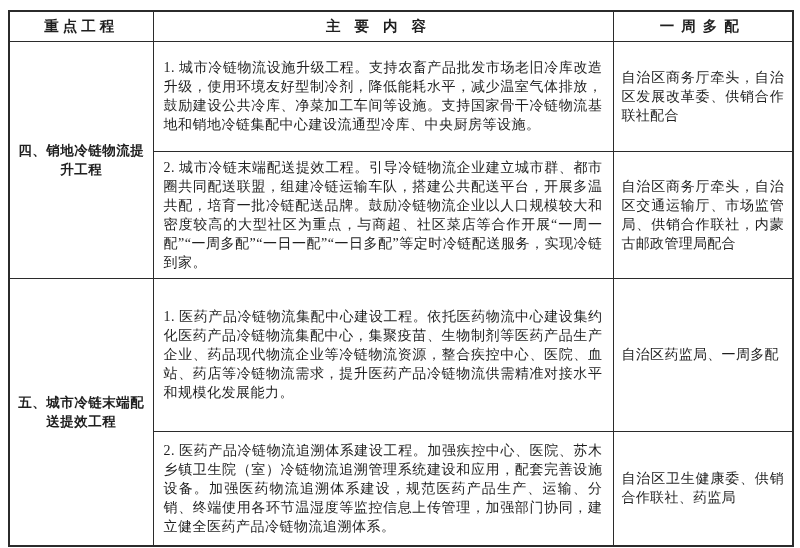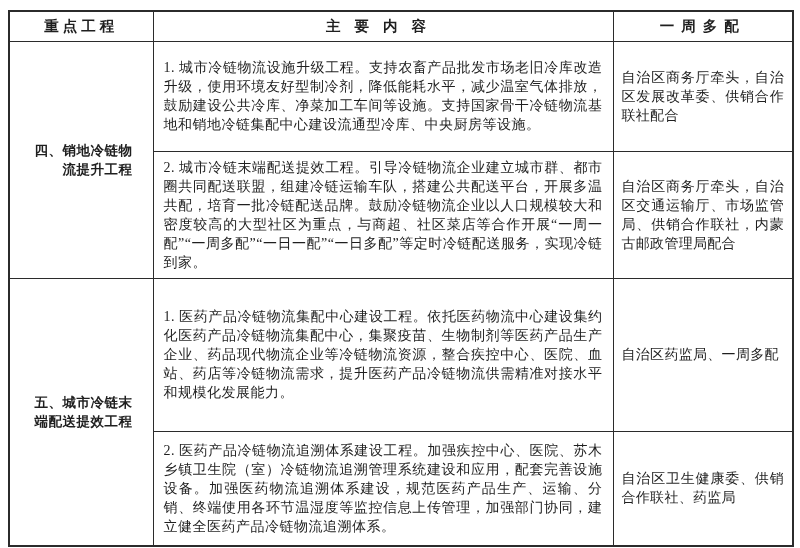--- a/index.html
+++ b/index.html
@@ -39,22 +39,22 @@
     padding: 2px 4px;
   }
   th.hdr-project  { letter-spacing: 4px;  }
   th.hdr-content  { letter-spacing: 14px; }
   th.hdr-unit     { letter-spacing: 7px;  }
   td.project-cell {
     font-weight: bold;
     font-size: 13.5px;
     letter-spacing: 0.5px;
     line-height: 19px;
-    padding: 4px 20px;
-    text-align: right;
+    padding: 4px 6px;
+    text-align: center;
   }
   td.content-cell {
     font-size: 14px;
     letter-spacing: 0.5px;
     line-height: 19px;
     padding: 6px 10px;
     text-align: justify;
   }
   td.unit-cell {
     font-size: 14px;

